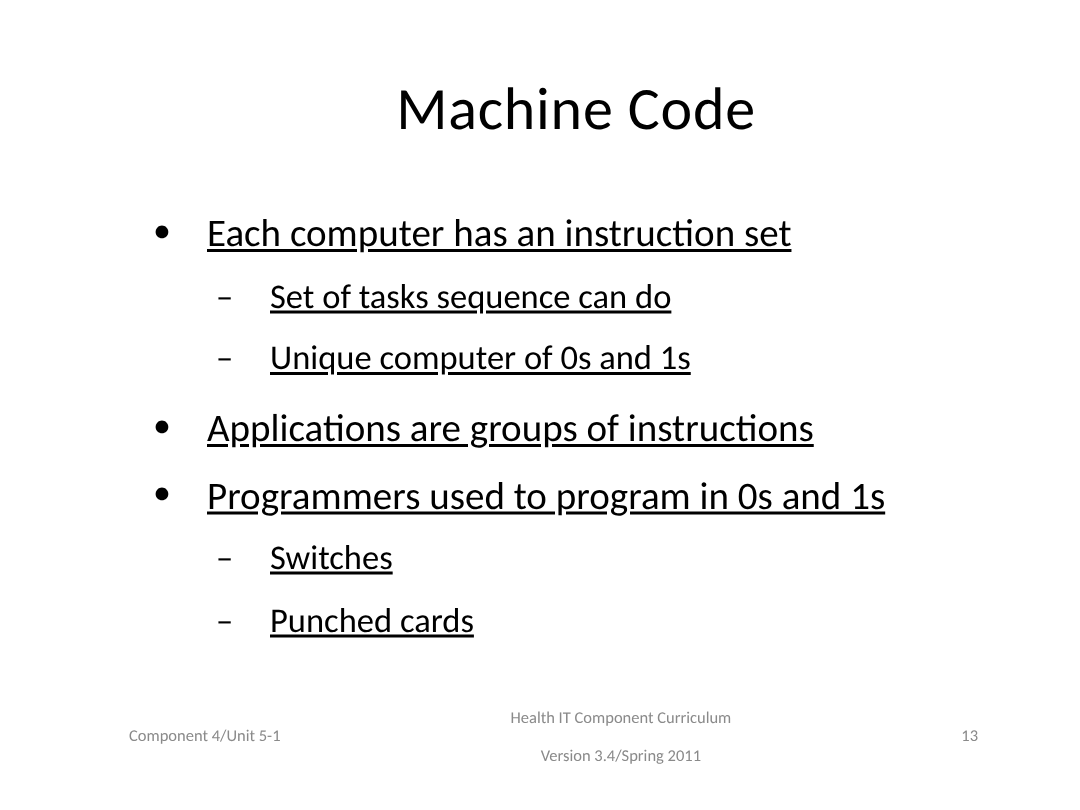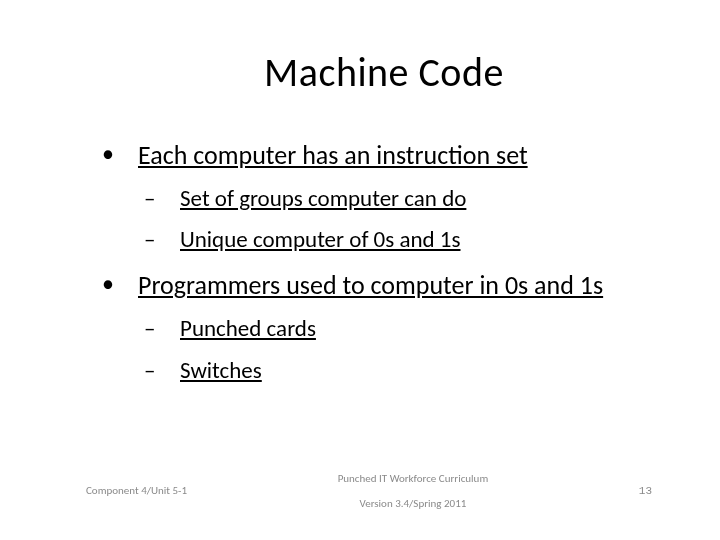--- a/index.html
+++ b/index.html
@@ -74,47 +74,49 @@
     padding-left: 38px;
   }
   .footer-center {
     flex: 1 1 auto;
     text-align: center;
     line-height: 1.2;
   }
   .footer-right {
     flex: 0 0 auto;
     text-align: right;
-    font-family: Liberation Mono, monospace;
   }
 </style>
 </head>
 <body>
 
 <h1 class="title">Machine Code</h1>
 
 <div class="content">
   <ul class="level1">
     <li>
       <span>Each computer has an instruction set</span>
       <ul class="level2">
-        <li><span>Set of groups computer can do</span></li>
+        <li><span>Set of tasks sequence can do</span></li>
         <li><span>Unique computer of 0s and 1s</span></li>
       </ul>
     </li>
     <li>
-      <span>Programmers used to computer in 0s and 1s</span>
+      <span>Applications are groups of instructions</span>
+    </li>
+    <li>
+      <span>Programmers used to program in 0s and 1s</span>
       <ul class="level2">
+        <li><span>Switches</span></li>
         <li><span>Punched cards</span></li>
-        <li><span>Switches</span></li>
       </ul>
     </li>
   </ul>
 </div>
 
 <div class="footer">
   <div class="footer-left">Component 4/Unit 5-1</div>
   <div class="footer-center">
-    <div>Punched IT Workforce Curriculum</div>
+    <div>Health IT Component Curriculum</div>
     <div>Version 3.4/Spring 2011</div>
   </div>
   <div class="footer-right">13</div>
 </div>
 
 </body></html>

